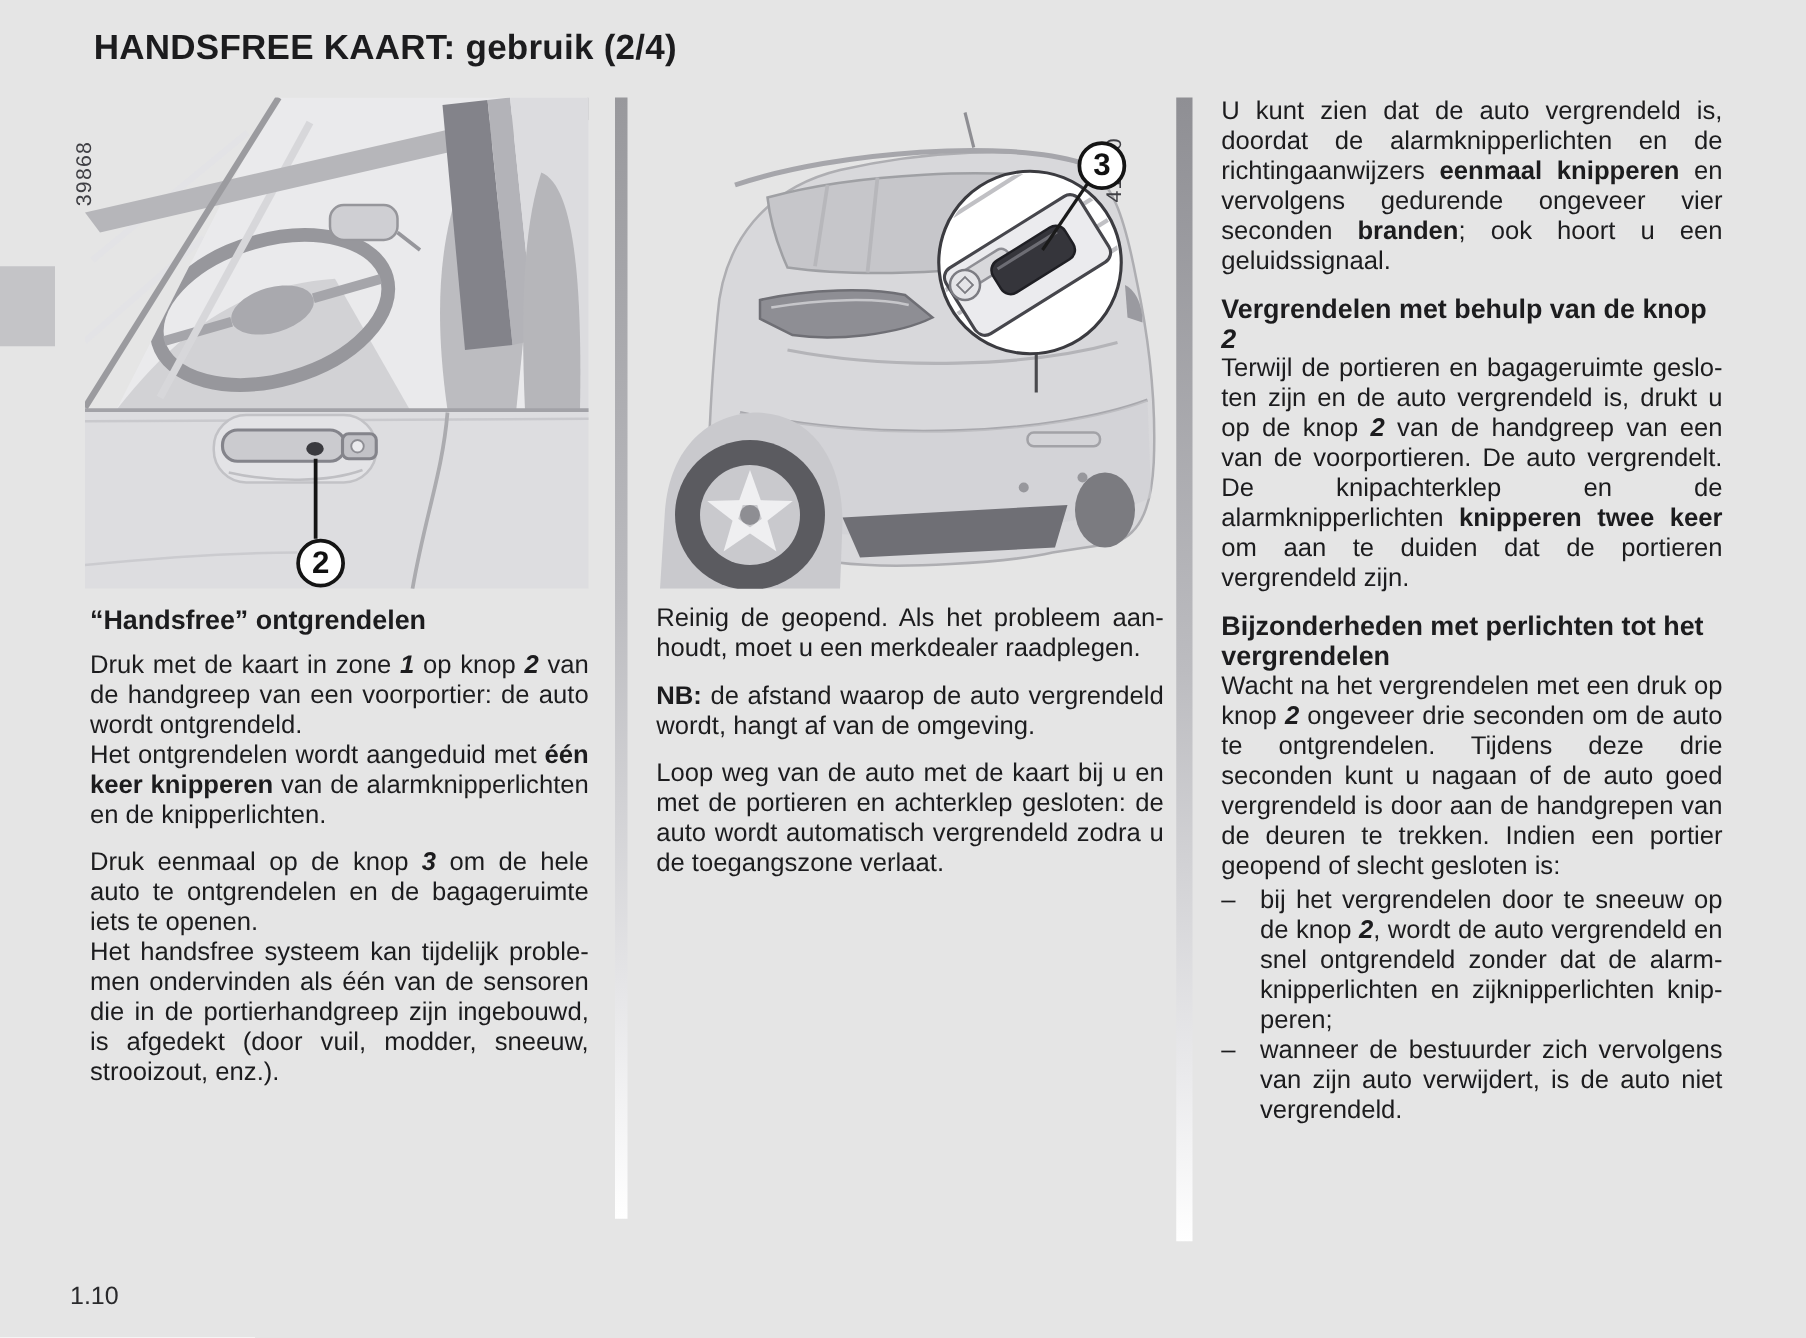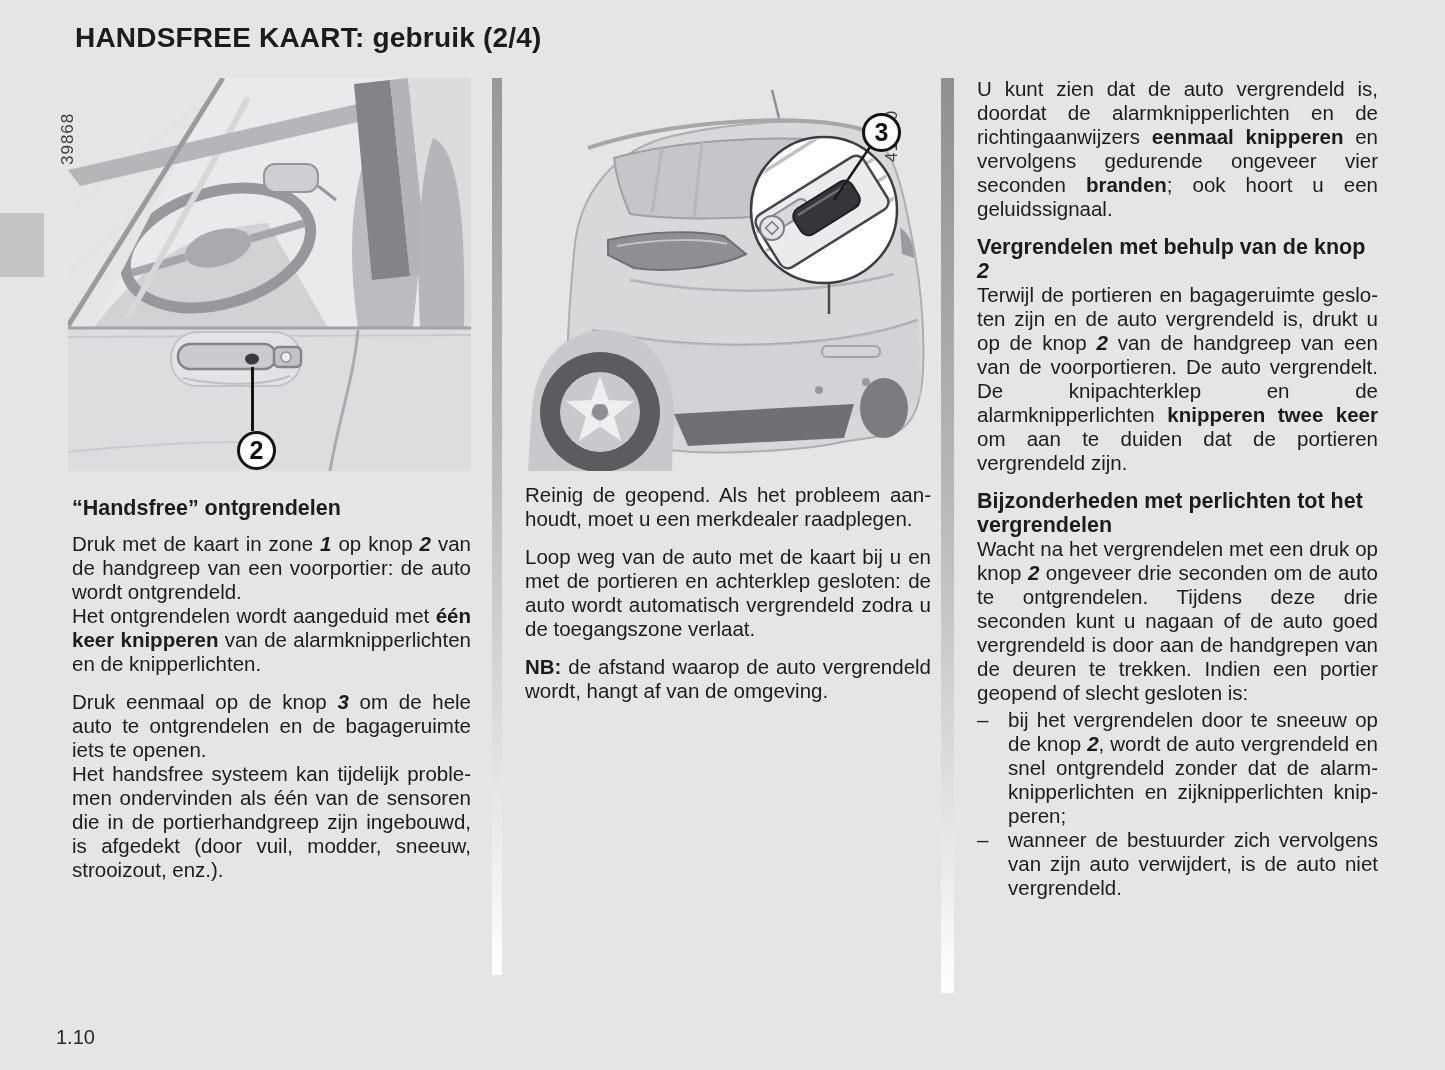--- a/index.html
+++ b/index.html
@@ -27,21 +27,21 @@
            display:flex;align-items:center;justify-content:center;z-index:4;line-height:1;}
   .callout-door{left:169px;top:353px;}
   .callout-rear{left:340px;top:35px;}
   .callout-line-door{position:absolute;left:183px;top:289px;width:3px;height:64px;background:#141414;}
 
   .col{position:absolute;font-size:20.5px;line-height:24px;text-align:justify;color:#1c1c1e;}
   .col-left{left:72px;top:484px;width:399px;}
   .col-mid{left:525px;top:483px;width:406px;}
   .col-right{left:977px;top:77px;width:401px;}
   .col p{margin:0 0 14px 0;}
-  .colhead{font-size:21.5px;font-weight:bold;text-align:left;margin:12px 0 12px 0;}
+  .colhead{font-size:21.5px;font-weight:bold;text-align:left;margin:0 0 12px 0;}
   .runhead{font-size:21.5px;font-weight:bold;text-align:left;margin:2px 0 0 0;}
   .midhead{margin-top:1px;}
   .b{font-weight:bold;}
   .i{font-style:italic;}
   .bullets{margin-top:0;}
   .bullet{display:flex;}
   .bullet .dash{width:31px;flex:none;}
   .bullet .btxt{flex:1;text-align:justify;}
 </style>
 </head>
@@ -161,22 +161,22 @@
   <div class="vbar vbar-2"></div>
 
   <div class="col col-left">
     <h2 class="colhead">“Handsfree” ontgrendelen</h2>
     <p><span>Druk met de kaart in zone </span><span class="b i">1</span><span> op knop </span><span class="b i">2</span><span> van de handgreep van een voorportier: de auto wordt ontgrendeld.</span><br><span>Het ontgrendelen wordt aangeduid met </span><span class="b">één keer knipperen</span><span> van de alarmknipperlichten en de knipperlichten.</span></p>
     <p><span>Druk eenmaal op de knop </span><span class="b i">3</span><span> om de hele auto te ontgrendelen en de bagageruimte iets te openen.</span><br><span>Het handsfree systeem kan tijdelijk proble­men ondervinden als één van de sensoren die in de portierhandgreep zijn ingebouwd, is afgedekt (door vuil, modder, sneeuw, strooizout, enz.).</span></p>
   </div>
 
   <div class="col col-mid">
     <p>Reinig de geopend. Als het probleem aan­houdt, moet u een merkdealer raadplegen.</p>
+    <p><span class="b">NB:</span><span> de afstand waarop de auto vergrendeld wordt, hangt af van de omgeving.</span></p>
     <p>Loop weg van de auto met de kaart bij u en met de portieren en achterklep gesloten: de auto wordt automatisch vergrendeld zodra u de toegangszone verlaat.</p>
-    <p><span class="b">NB:</span><span> de afstand waarop de auto vergrendeld wordt, hangt af van de omgeving.</span></p>
   </div>
 
   <div class="col col-right">
     <p><span>U kunt zien dat de auto vergrendeld is, door­dat de alarmknipperlichten en de richting­aanwijzers </span><span class="b">eenmaal knipperen</span><span> en vervol­gens gedurende ongeveer vier seconden </span><span class="b">branden</span><span>; ook hoort u een geluidssignaal.</span></p>
     <h2 class="runhead"><span>Vergrendelen met behulp van de knop </span><span class="b i">2</span></h2>
     <p><span>Terwijl de portieren en bagageruimte geslo­ten zijn en de auto vergrendeld is, drukt u op de knop </span><span class="b i">2</span><span> van de handgreep van een van de voorportieren. De auto vergrendelt. De knip­achterklep en de alarmknipperlichten </span><span class="b">knip­peren twee keer</span><span> om aan te duiden dat de portieren vergrendeld zijn.</span></p>
     <h2 class="runhead">Bijzonderheden met perlichten tot het vergrendelen</h2>
     <p style="margin-bottom:3px;"><span>Wacht na het vergrendelen met een druk op knop </span><span class="b i">2</span><span> ongeveer drie seconden om de auto te ontgrendelen. Tijdens deze drie seconden kunt u nagaan of de auto goed vergrendeld is door aan de handgrepen van de deuren te trekken. Indien een portier geopend of slecht gesloten is:</span></p>
     <div class="bullets">
       <div class="bullet">

